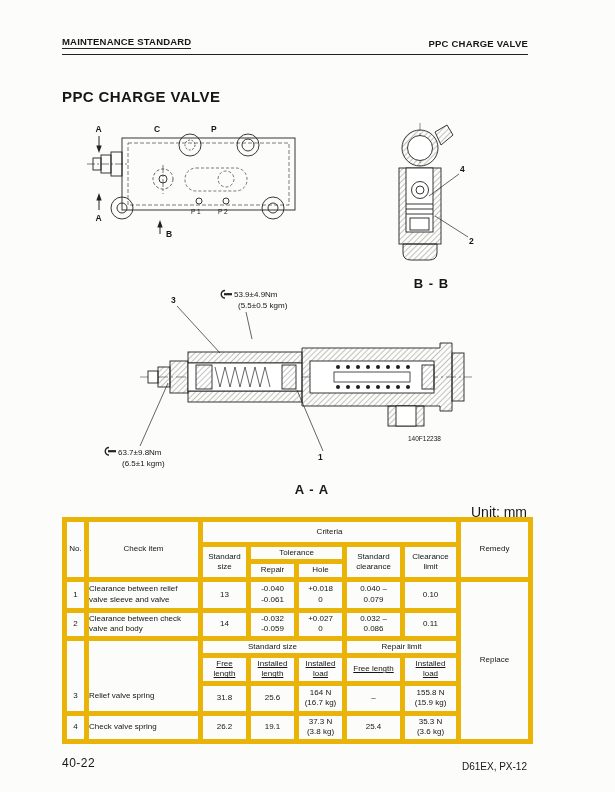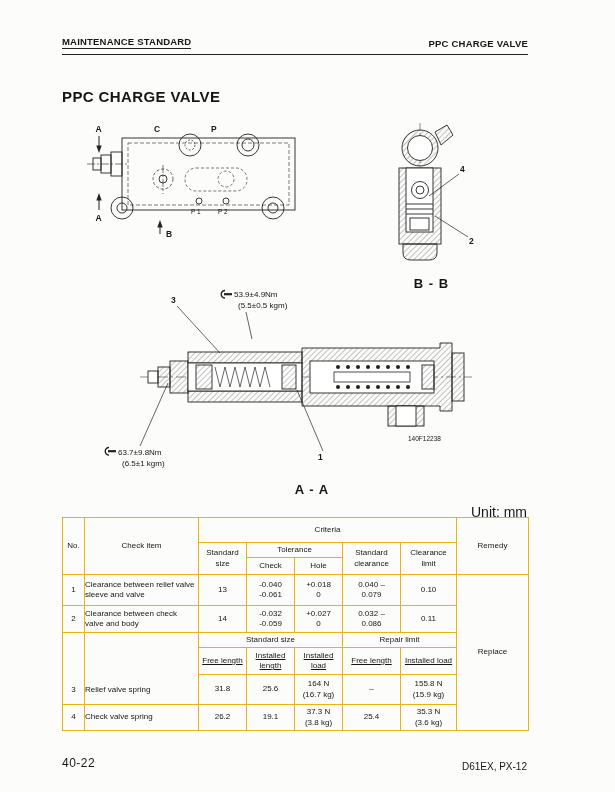--- a/index.html
+++ b/index.html
@@ -22,21 +22,21 @@
   svg text { font-family: "Liberation Sans", sans-serif; fill: #161616; font-size: 8px; }
   svg text.lbl { font-size: 8.5px; font-weight: bold; }
   svg text.sm { font-size: 6.5px; }
   .caption { position: absolute; font-size: 13px; font-weight: bold; letter-spacing: 1px; text-align: center; }
   .unit { position: absolute; right: 88px; top: 504px; font-size: 14px; }
   table.spec {
     position: absolute; left: 62px; top: 517px; width: 466px;
     border-collapse: collapse; table-layout: fixed; font-size: 8px;
   }
   table.spec td {
-    border: 1px solid #eab308; text-align: center; vertical-align: middle;
+    border: 5px solid #eab308; text-align: center; vertical-align: middle;
     padding: 1px 2px; line-height: 1.3; overflow: hidden;
   }
   table.spec td.item { text-align: left; padding-left: 0; }
   table.spec td.pre { white-space: pre-line; }
   table.spec td.vb { vertical-align: bottom; padding-bottom: 9px; }
   tr.h1 { height: 25px; } tr.h2 { height: 15px; } tr.h3 { height: 17px; }
   tr.r1 { height: 31px; } tr.r2 { height: 27px; } tr.h4 { height: 15px; }
   tr.h5 { height: 27px; text-decoration: underline; } tr.r3 { height: 30px; } tr.r4 { height: 26px; }
   .footer-left { position: absolute; left: 62px; top: 756px; font-size: 12px; letter-spacing: .5px; }
   .footer-right { position: absolute; right: 88px; top: 761px; font-size: 10px; }
@@ -215,21 +215,21 @@
       <td colspan="5">Criteria</td>
       <td rowspan="3">Remedy</td>
     </tr>
     <tr class="h2">
       <td rowspan="2">Standard size</td>
       <td colspan="2">Tolerance</td>
       <td rowspan="2">Standard clearance</td>
       <td rowspan="2">Clearance limit</td>
     </tr>
     <tr class="h3">
-      <td>Check</td>
+      <td>Repair</td>
       <td>Hole</td>
     </tr>
     <tr class="r1">
       <td>1</td>
       <td class="item">Clearance between relief valve sleeve and valve</td>
       <td>13</td>
       <td class="pre">-0.040
 -0.061</td>
       <td class="pre">+0.018
 0</td>

